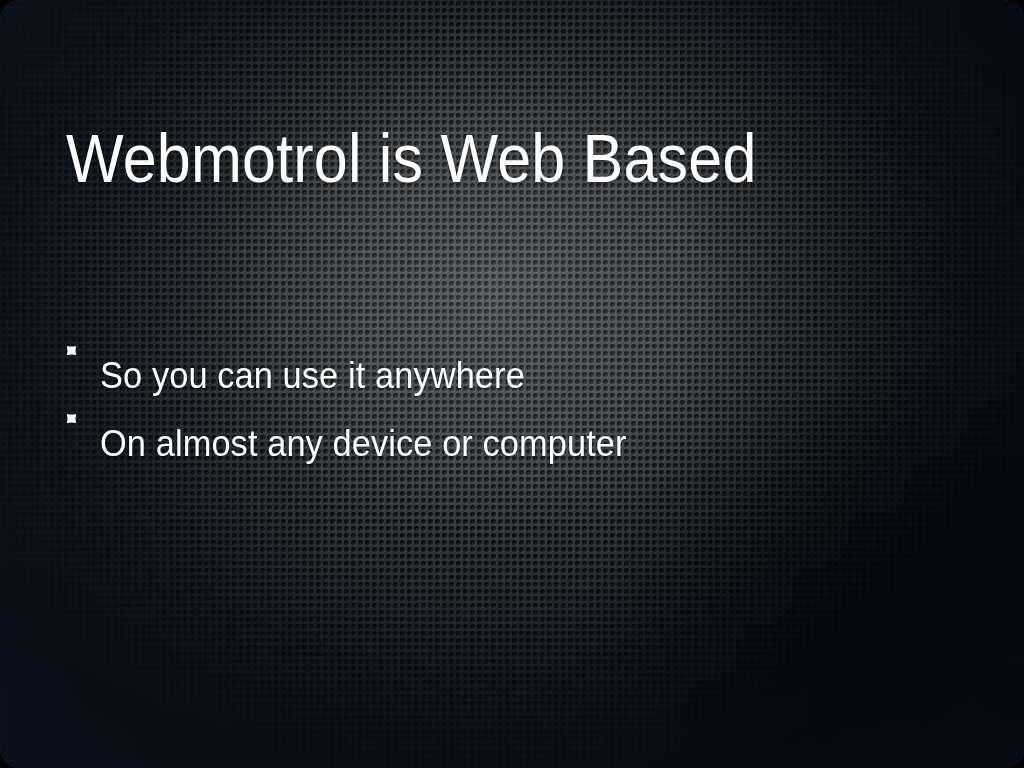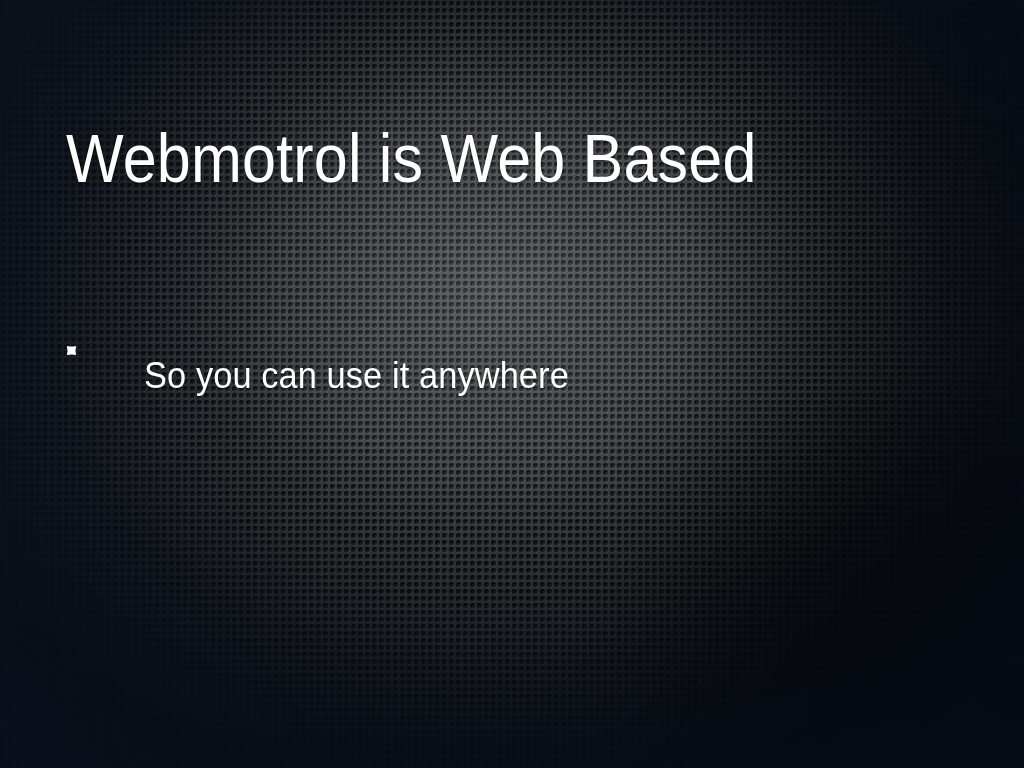--- a/index.html
+++ b/index.html
@@ -9,20 +9,21 @@
     background: #000;
   }
 
   #slide {
     position: relative;
     width: 1024px;
     height: 768px;
     overflow: hidden;
     background-color: #0a0d10;
     font-family: "Liberation Sans", sans-serif;
+    border-radius: 20px;
     -webkit-font-smoothing: antialiased;
   }
 
   
 
   
   .bg-base {
     position: absolute;
     inset: 0;
     background-color: #43484a;
@@ -148,21 +149,20 @@
     padding: 0;
     list-style: none;
   }
 
   .bullet-item {
     display: flex;
     align-items: baseline;
     height: 68px;
     margin: 0;
     padding: 0;
-    gap: 44px;
   }
 
   .bullet-marker {
     flex: 0 0 auto;
     width: 34px;
     height: 36px;
     position: relative;
     top: -7px;
   }
 
@@ -205,18 +205,26 @@
 
       <li class="bullet-item">
         <span class="bullet-marker">
           <svg viewBox="0 0 11 11" xmlns="http://www.w3.org/2000/svg" aria-hidden="true">
             <path d="M0.9 0.9 Q5.5 2.1 10.1 0.9 Q8.9 5.5 10.1 10.1 Q5.5 8.9 0.9 10.1 Q2.1 5.5 0.9 0.9 Z" fill="#ffffff"></path>
           </svg>
         </span>
         <span class="bullet-text">So you can use it anywhere</span>
       </li>
 
+      <li class="bullet-item">
+        <span class="bullet-marker">
+          <svg viewBox="0 0 11 11" xmlns="http://www.w3.org/2000/svg" aria-hidden="true">
+            <path d="M0.9 0.9 Q5.5 2.1 10.1 0.9 Q8.9 5.5 10.1 10.1 Q5.5 8.9 0.9 10.1 Q2.1 5.5 0.9 0.9 Z" fill="#ffffff"></path>
+          </svg>
+        </span>
+        <span class="bullet-text">On almost any device or computer</span>
+      </li>
 
 
     </ul>
 
   </div>
 </div>
 
 </body></html>

